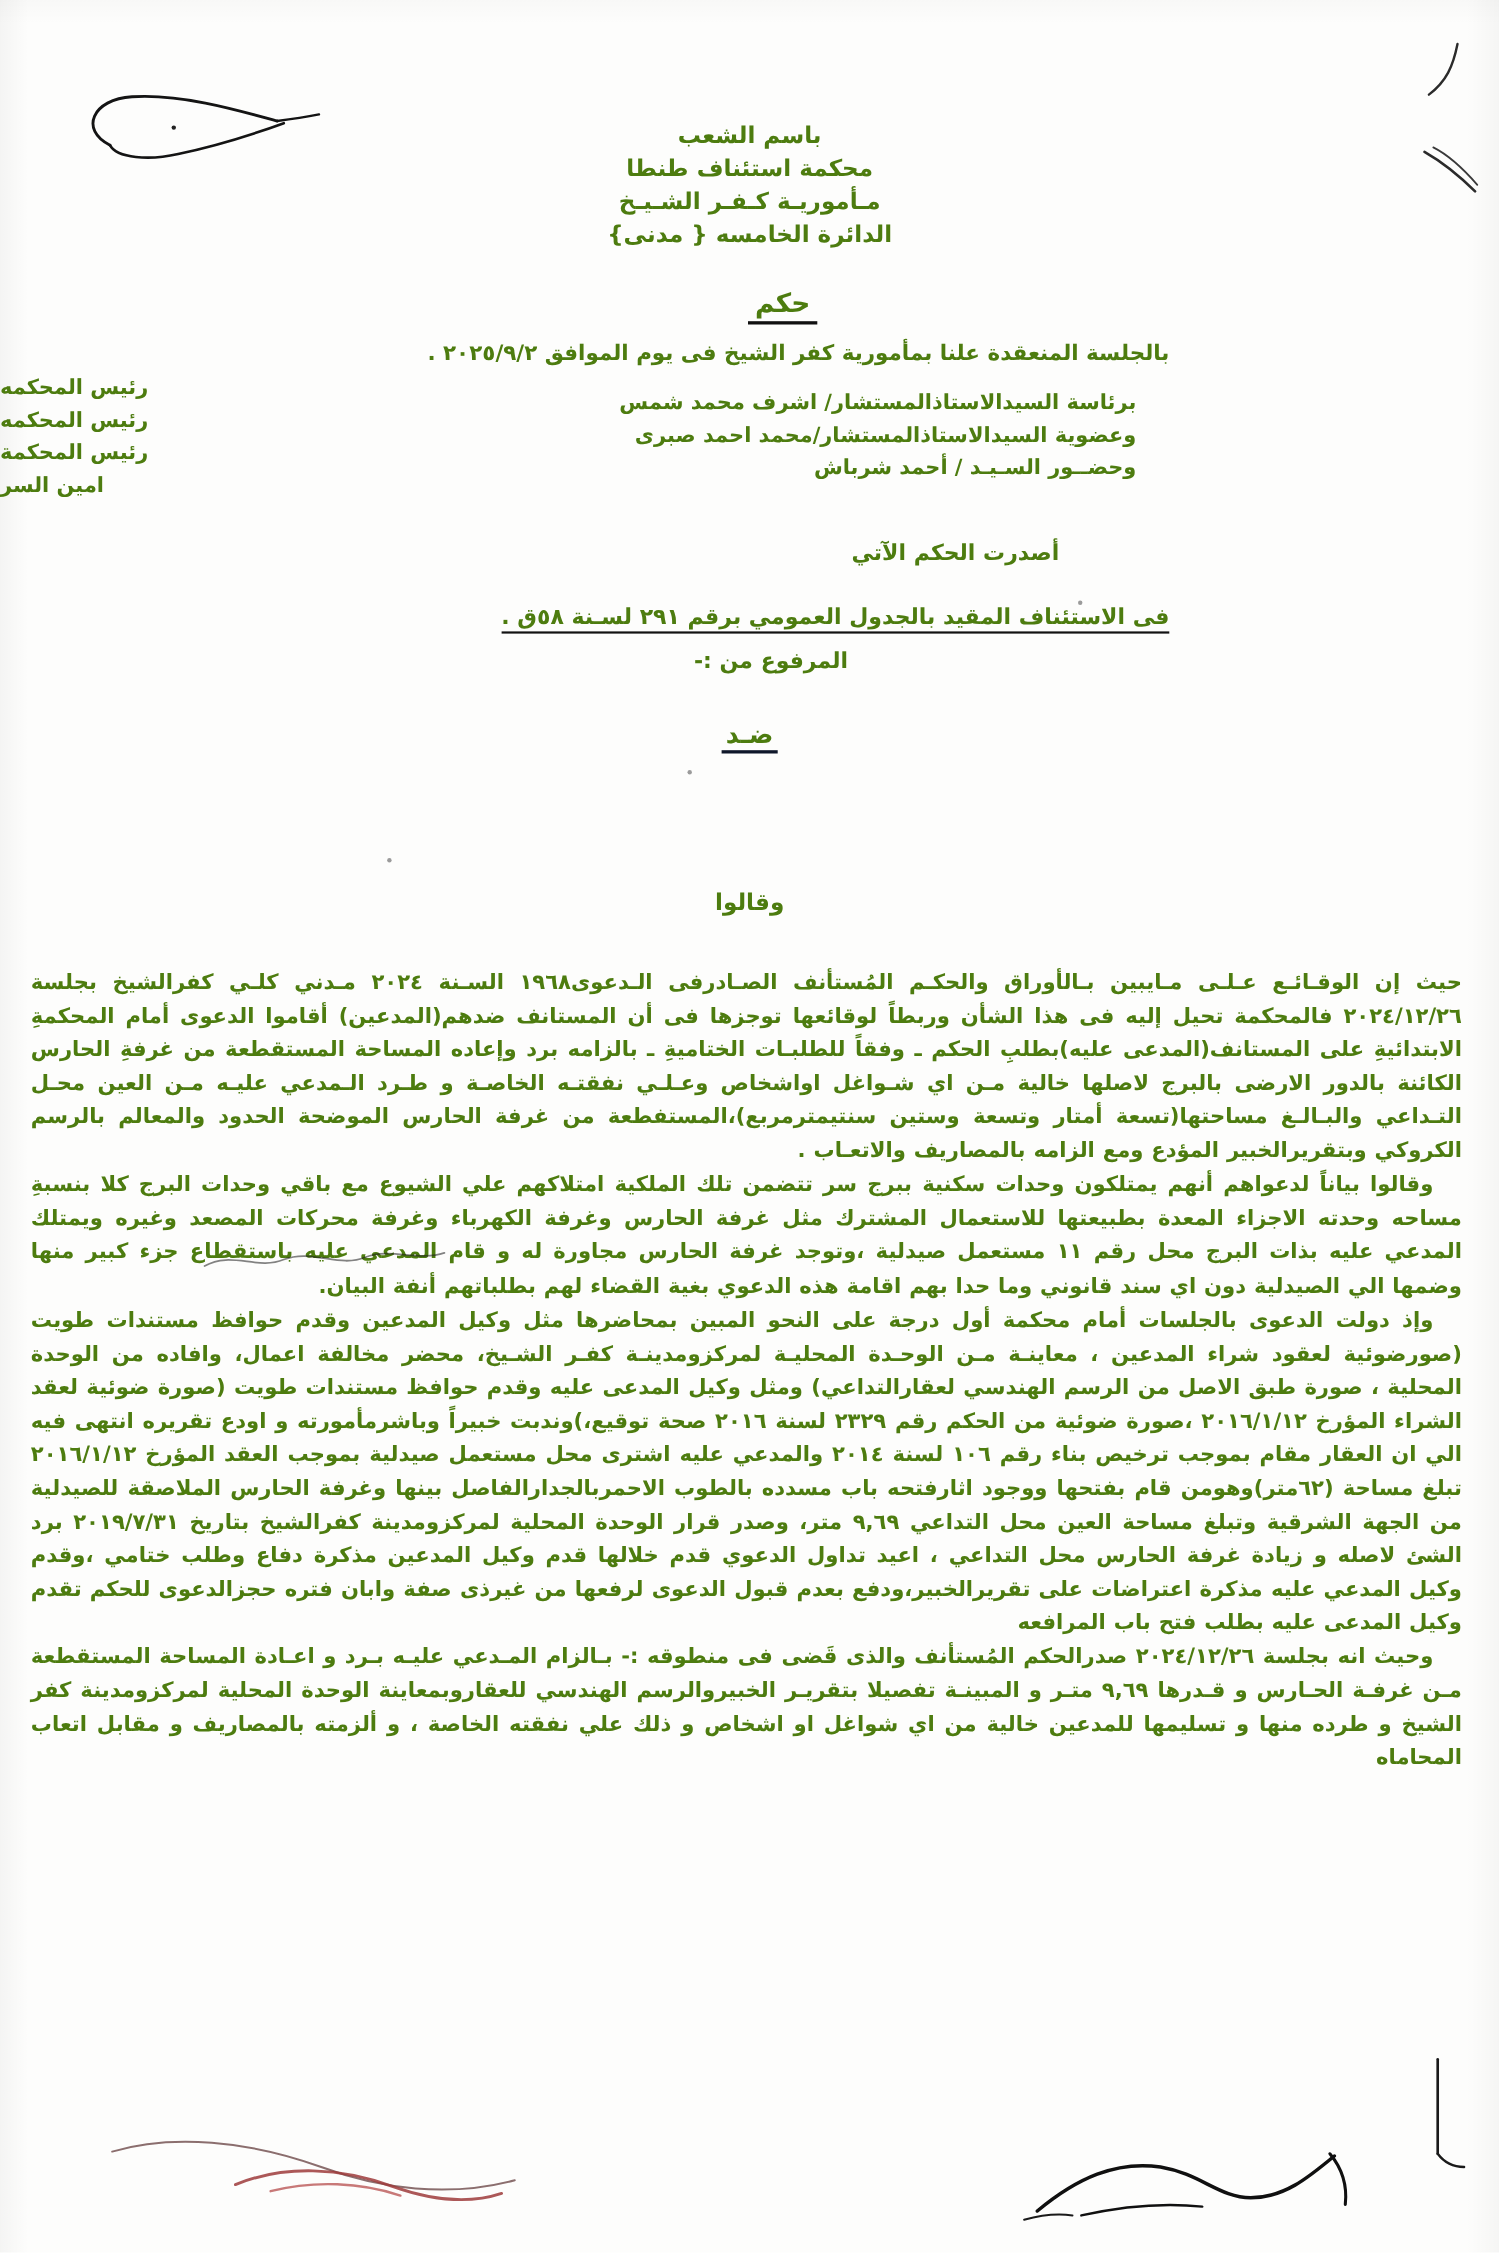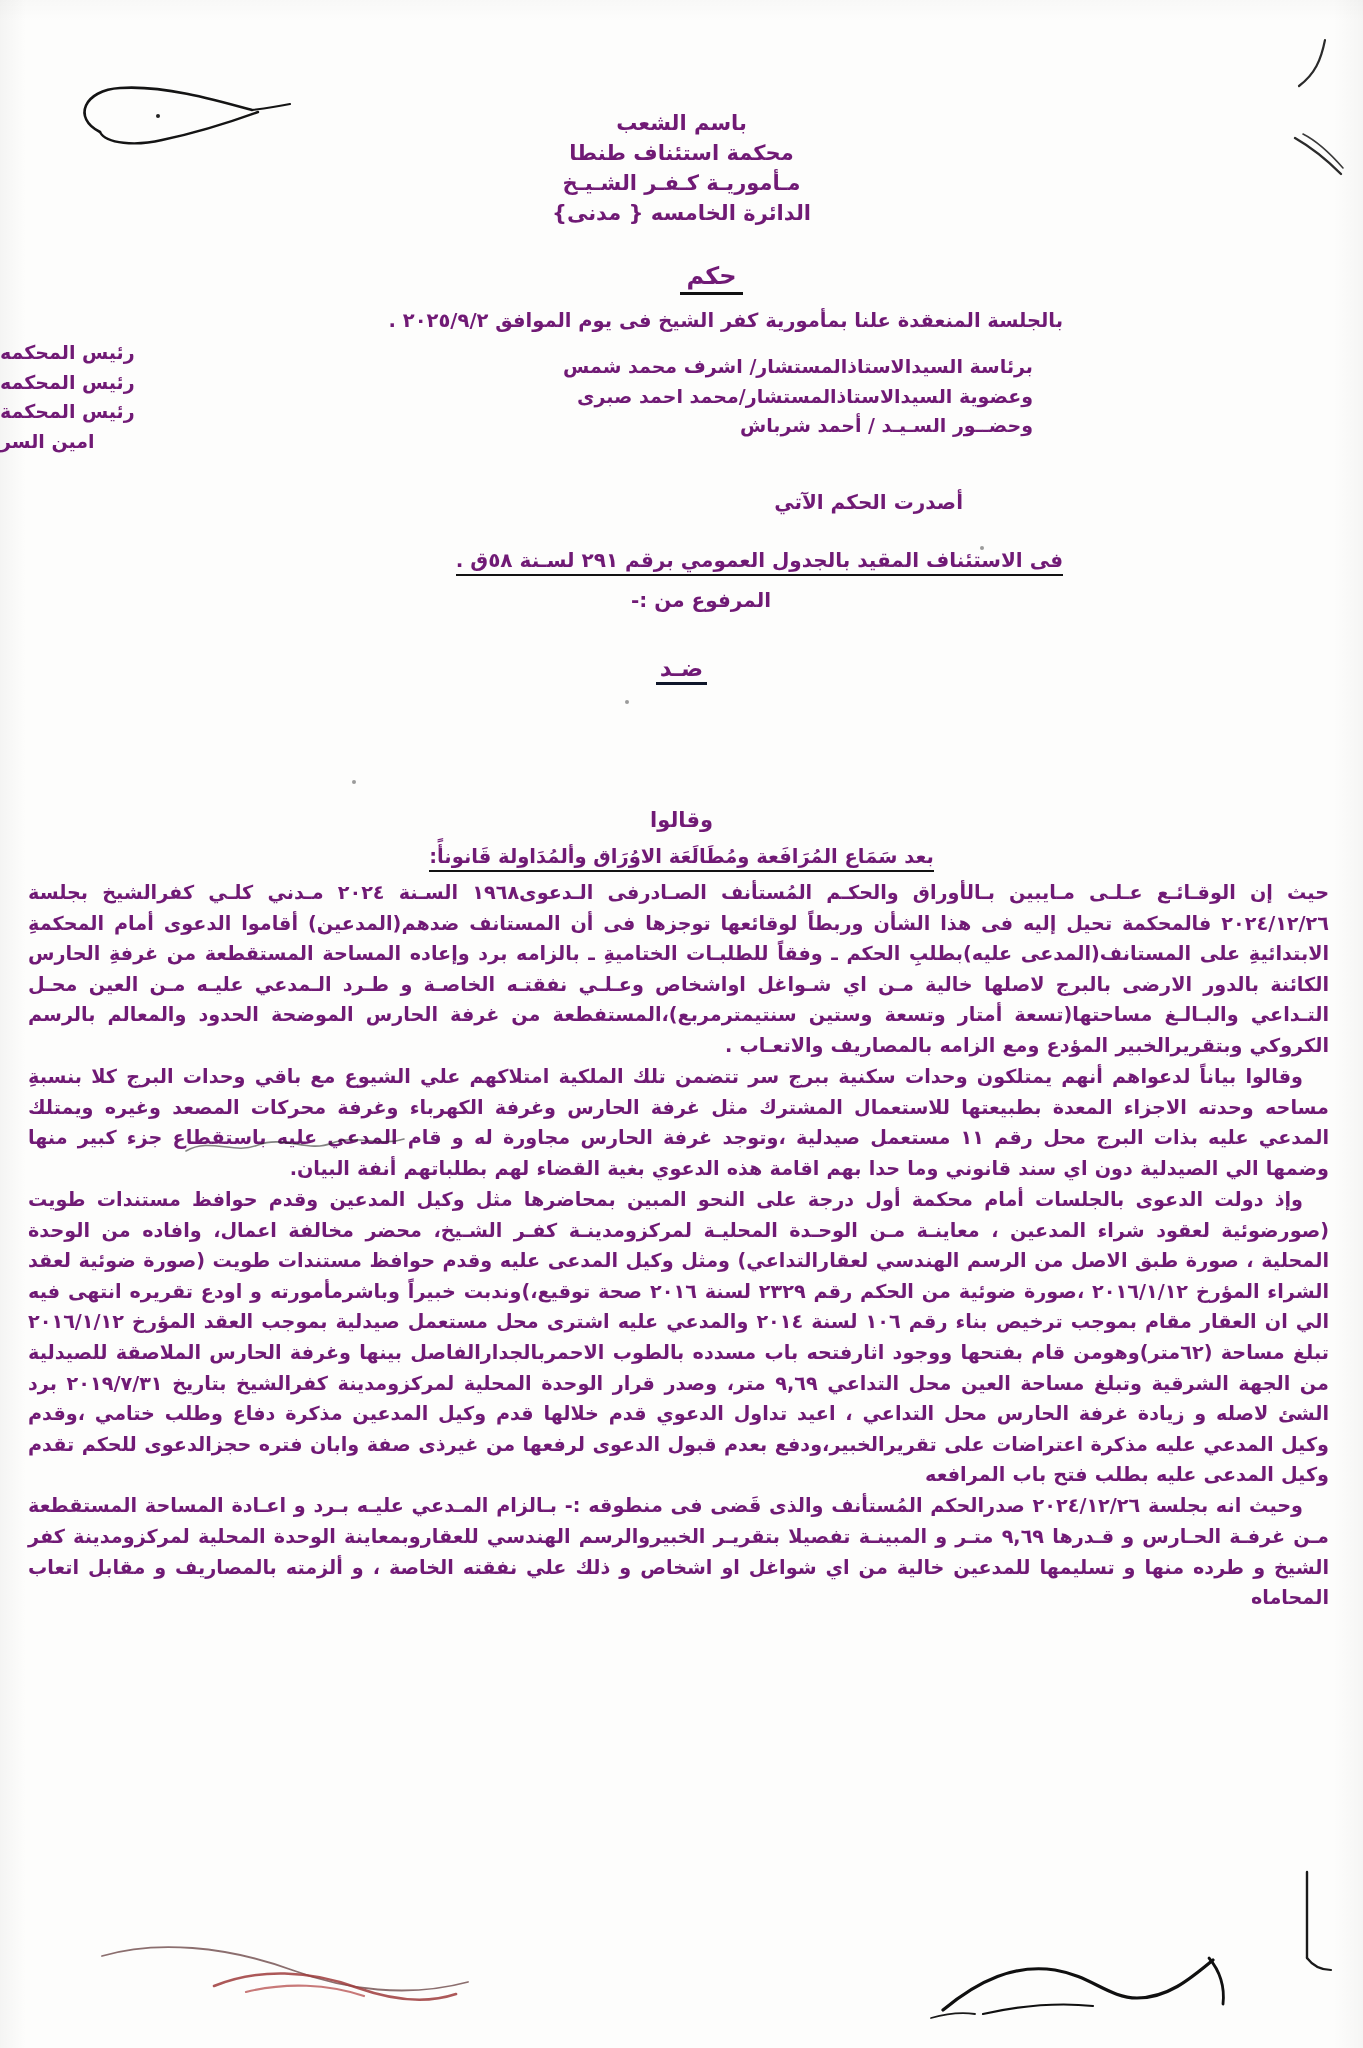--- a/index.html
+++ b/index.html
@@ -10,21 +10,21 @@
   }
   body {
     font-family: "DejaVu Sans", "Liberation Sans", sans-serif;
   }
   .page {
     position: relative;
     width: 1363px;
     height: 2048px;
     background: #fdfdfc;
     overflow: hidden;
-    color: #701a75;
+    color: #4d7c0f;
   }
   
   .scan-tint {
     position: absolute;
     inset: 0;
     background:
       linear-gradient(90deg, rgba(0,0,0,0.035) 0px, rgba(0,0,0,0.0) 26px),
       linear-gradient(270deg, rgba(0,0,0,0.03) 0px, rgba(0,0,0,0.0) 30px),
       linear-gradient(180deg, rgba(0,0,0,0.02) 0px, rgba(0,0,0,0) 22px);
     pointer-events: none;
@@ -261,23 +261,20 @@
   <div class="didd">
     <span>ضـد</span>
   </div>
 
   <div class="dots" style="left:980px; top:546px;"></div>
   <div class="dots" style="left:625px; top:700px;"></div>
   <div class="dots" style="left:352px; top:780px;"></div>
 
   <div class="mahkama">وقالوا</div>
 
-  <div class="after-hearing">
-    <span>بعد سَمَاع المُرَافَعة ومُطَالَعَة الاوُرَاق وألمُدَاولة قَانونأً:</span>
-  </div>
 
   <div class="body">
     <p>حيث إن الوقـائـع عـلـى مـايبين بـالأوراق والحكـم المُستأنف الصـادرفى الـدعوى١٩٦٨ السـنة ٢٠٢٤ مـدني كلـي كفرالشيخ بجلسة ٢٠٢٤/١٢/٢٦ فالمحكمة تحيل إليه فى هذا الشأن وربطاً لوقائعها توجزها فى أن المستانف ضدهم(المدعين) أقاموا الدعوى أمام المحكمةِ الابتدائيةِ على المستانف(المدعى عليه)بطلبِ الحكم ـ وفقاً للطلبـات الختاميةِ ـ بالزامه برد وإعاده المساحة المستقطعة من غرفةِ الحارس الكائنة بالدور الارضى بالبرج لاصلها خالية مـن اي شـواغل اواشخاص وعـلـي نفقتـه الخاصـة و طـرد الـمدعي عليـه مـن العين محـل التـداعي والبـالـغ مساحتها(تسعة أمتار وتسعة وستين سنتيمترمربع)،المستفطعة من غرفة الحارس الموضحة الحدود والمعالم بالرسم الكروكي وبتقريرالخبير المؤدع ومع الزامه بالمصاريف والاتعـاب .</p>
     <p class="ind">وقالوا بياناً لدعواهم أنهم يمتلكون وحدات سكنية ببرج سر تتضمن تلك الملكية امتلاكهم علي الشيوع مع باقي وحدات البرج كلا بنسبةِ مساحه وحدته الاجزاء المعدة بطبيعتها للاستعمال المشترك مثل غرفة الحارس وغرفة الكهرباء وغرفة محركات المصعد وغيره ويمتلك المدعي عليه بذات البرج محل رقم ١١ مستعمل صيدلية ،وتوجد غرفة الحارس مجاورة له و قام المدعي عليه باستقطاع جزء كبير منها وضمها الي الصيدلية دون اي سند قانوني وما حدا بهم اقامة هذه الدعوي بغية القضاء لهم بطلباتهم أنفة البيان.</p>
     <p class="ind">وإذ دولت الدعوى بالجلسات أمام محكمة أول درجة على النحو المبين بمحاضرها مثل وكيل المدعين وقدم حوافظ مستندات طويت (صورضوئية لعقود شراء المدعين ، معاينـة مـن الوحـدة المحليـة لمركزومدينـة كفـر الشـيخ، محضر مخالفة اعمال، وافاده من الوحدة المحلية ، صورة طبق الاصل من الرسم الهندسي لعقارالتداعي) ومثل وكيل المدعى عليه وقدم حوافظ مستندات طويت (صورة ضوئية لعقد الشراء المؤرخ ٢٠١٦/١/١٢ ،صورة ضوئية من الحكم رقم ٢٣٢٩ لسنة ٢٠١٦ صحة توقيع،)وندبت خبيراً وباشرمأمورته و اودع تقريره انتهى فيه الي ان العقار مقام بموجب ترخيص بناء رقم ١٠٦ لسنة ٢٠١٤ والمدعي عليه اشترى محل مستعمل صيدلية بموجب العقد المؤرخ ٢٠١٦/١/١٢ تبلغ مساحة (٦٢متر)وهومن قام بفتحها ووجود اثارفتحه باب مسدده بالطوب الاحمربالجدارالفاصل بينها وغرفة الحارس الملاصقة للصيدلية من الجهة الشرقية وتبلغ مساحة العين محل التداعي ٩,٦٩ متر، وصدر قرار الوحدة المحلية لمركزومدينة كفرالشيخ بتاريخ ٢٠١٩/٧/٣١ برد الشئ لاصله و زيادة غرفة الحارس محل التداعي ، اعيد تداول الدعوي قدم خلالها قدم وكيل المدعين مذكرة دفاع وطلب ختامي ،وقدم وكيل المدعي عليه مذكرة اعتراضات على تقريرالخبير،ودفع بعدم قبول الدعوى لرفعها من غيرذى صفة وابان فتره حجزالدعوى للحكم تقدم وكيل المدعى عليه بطلب فتح باب المرافعه</p>
     <p class="ind">وحيث انه بجلسة ٢٠٢٤/١٢/٢٦ صدرالحكم المُستأنف والذى قَضى فى منطوقه :- بـالزام المـدعي عليـه بـرد و اعـادة المساحة المستقطعة مـن غرفـة الحـارس و قـدرها ٩,٦٩ متـر و المبينـة تفصيلا بتقريـر الخبيروالرسم الهندسي للعقاروبمعاينة الوحدة المحلية لمركزومدينة كفر الشيخ و طرده منها و تسليمها للمدعين خالية من اي شواغل او اشخاص و ذلك علي نفقته الخاصة ، و ألزمته بالمصاريف و مقابل اتعاب المحاماه</p>
   </div>
 
   <svg class="ink" style="left:180px; top:1125px; opacity:.55;" width="230" height="40" viewBox="0 0 230 40">
     <path d="M6,26 C30,12 54,30 78,20 C104,10 128,28 152,18 C176,9 200,22 224,14" fill="none" stroke="#1e1e1e" stroke-width="1.6" stroke-linecap="round"></path>

